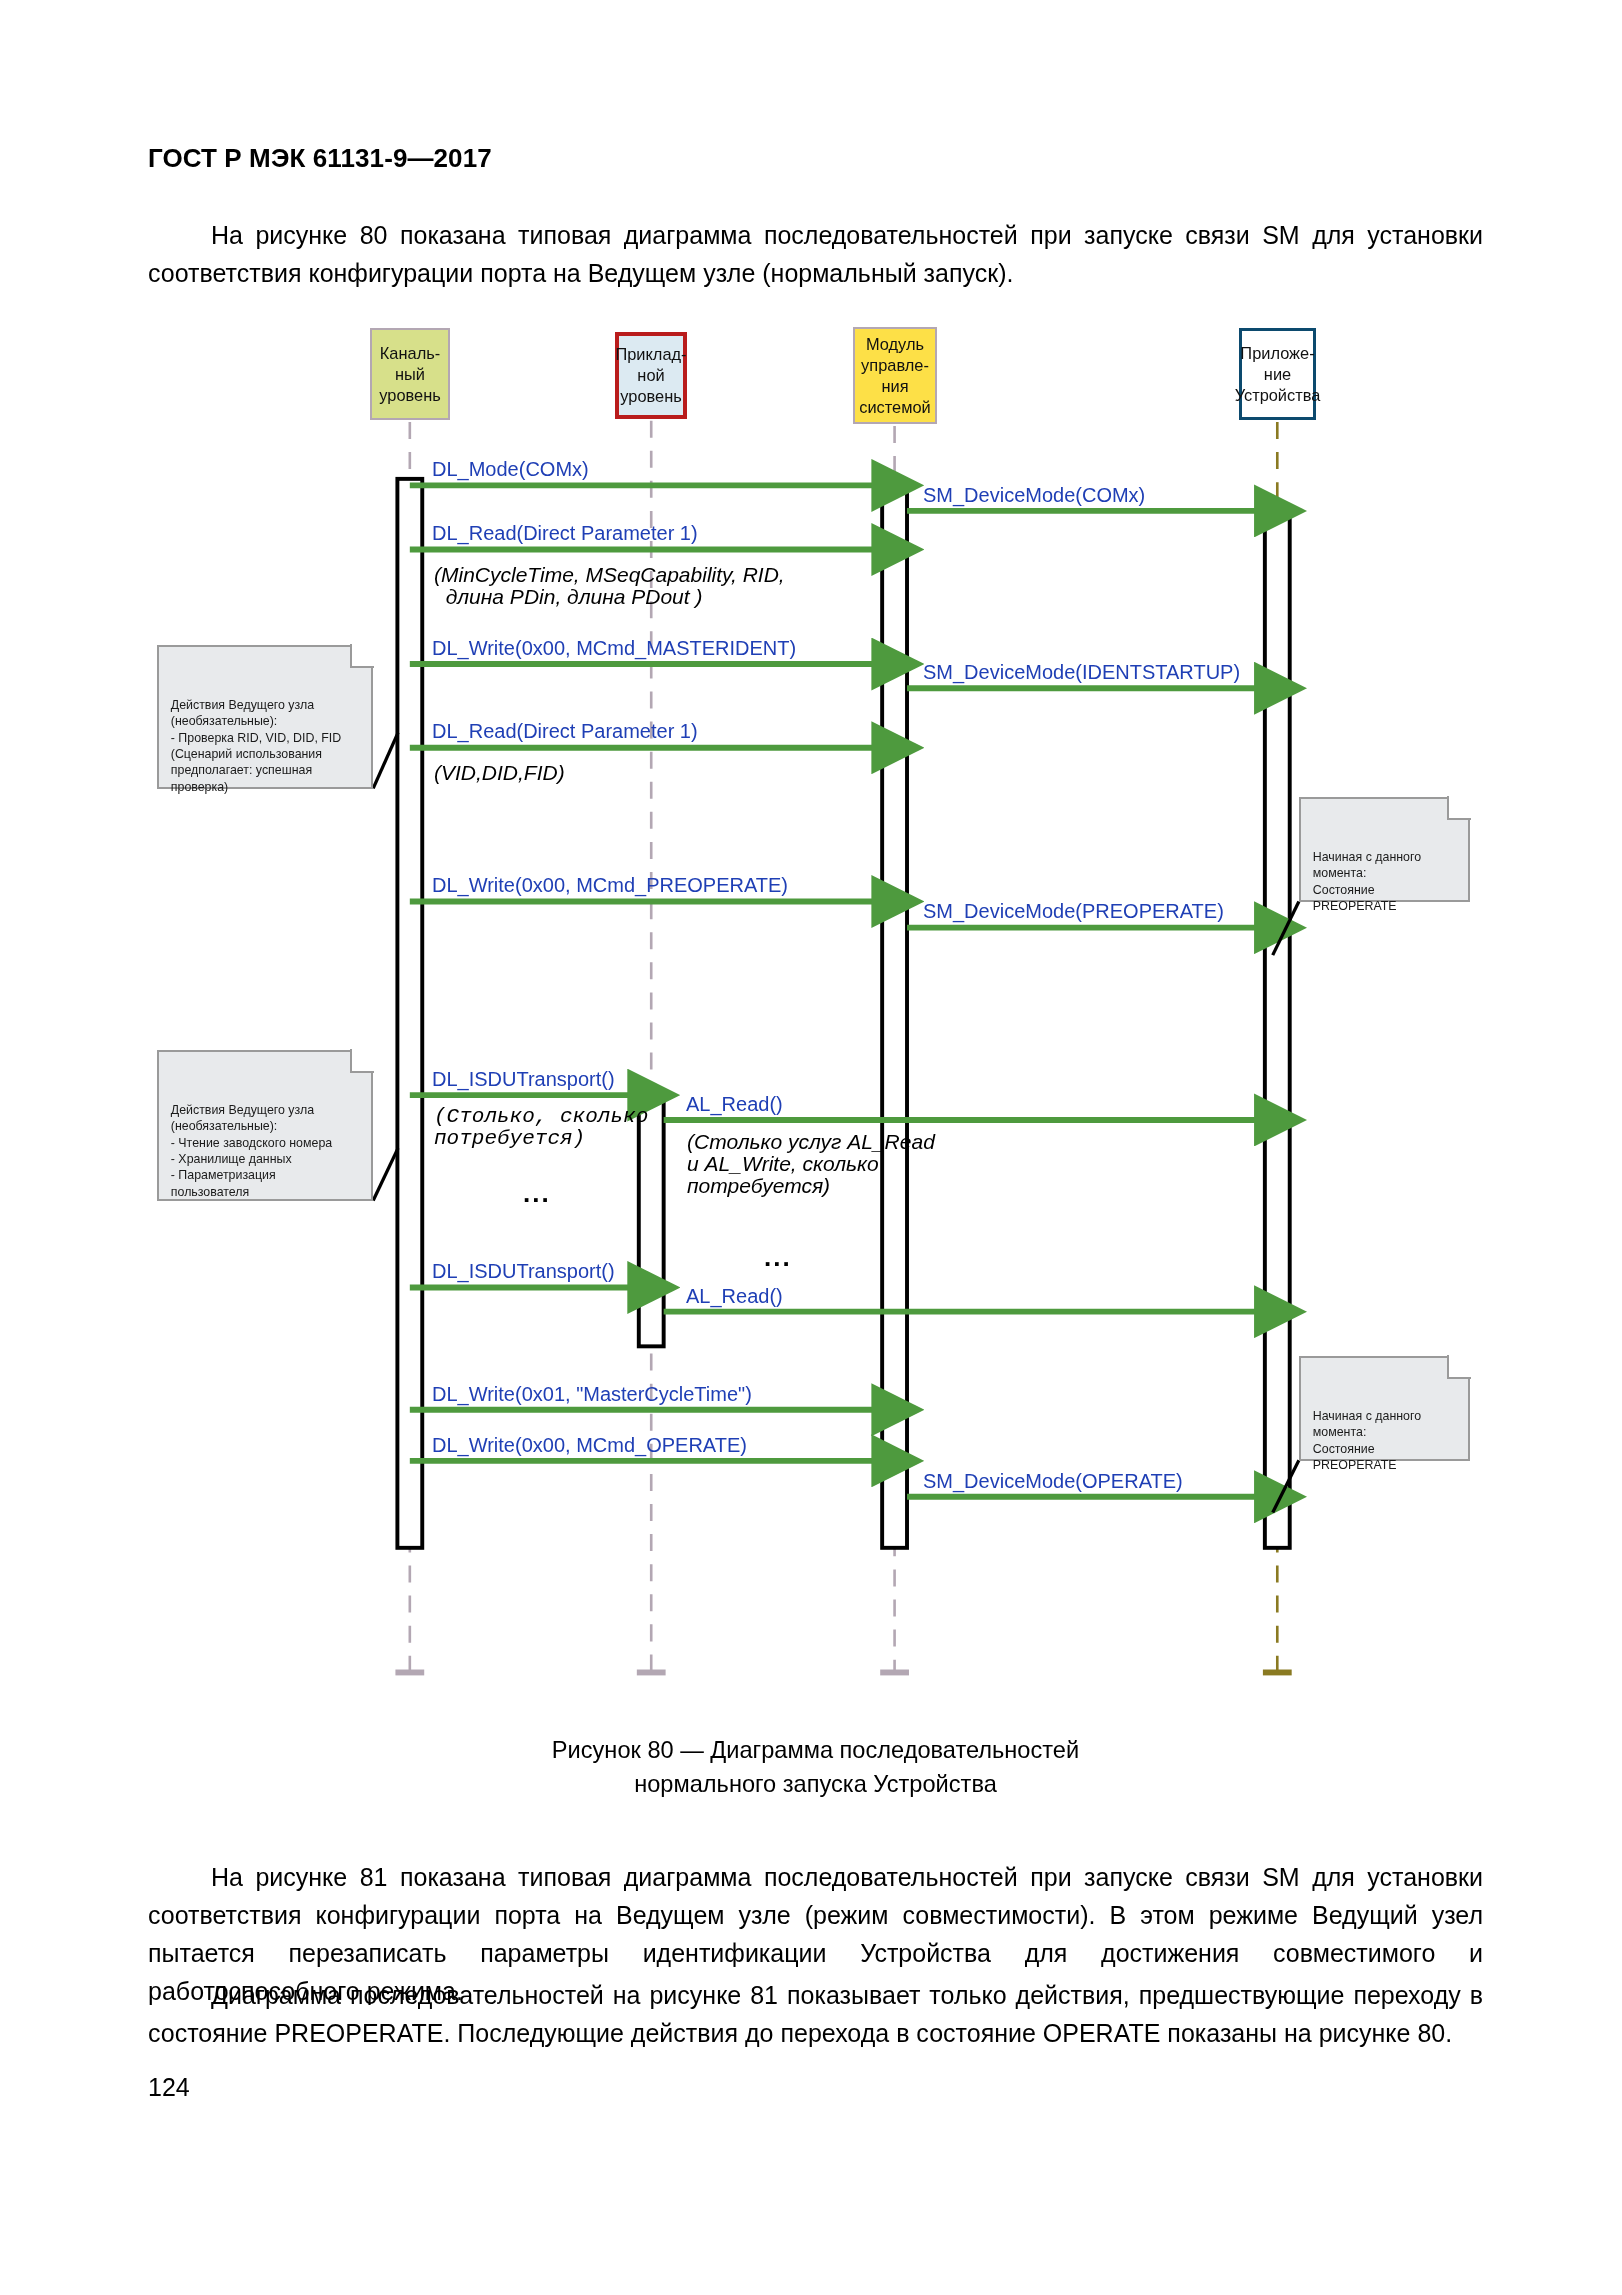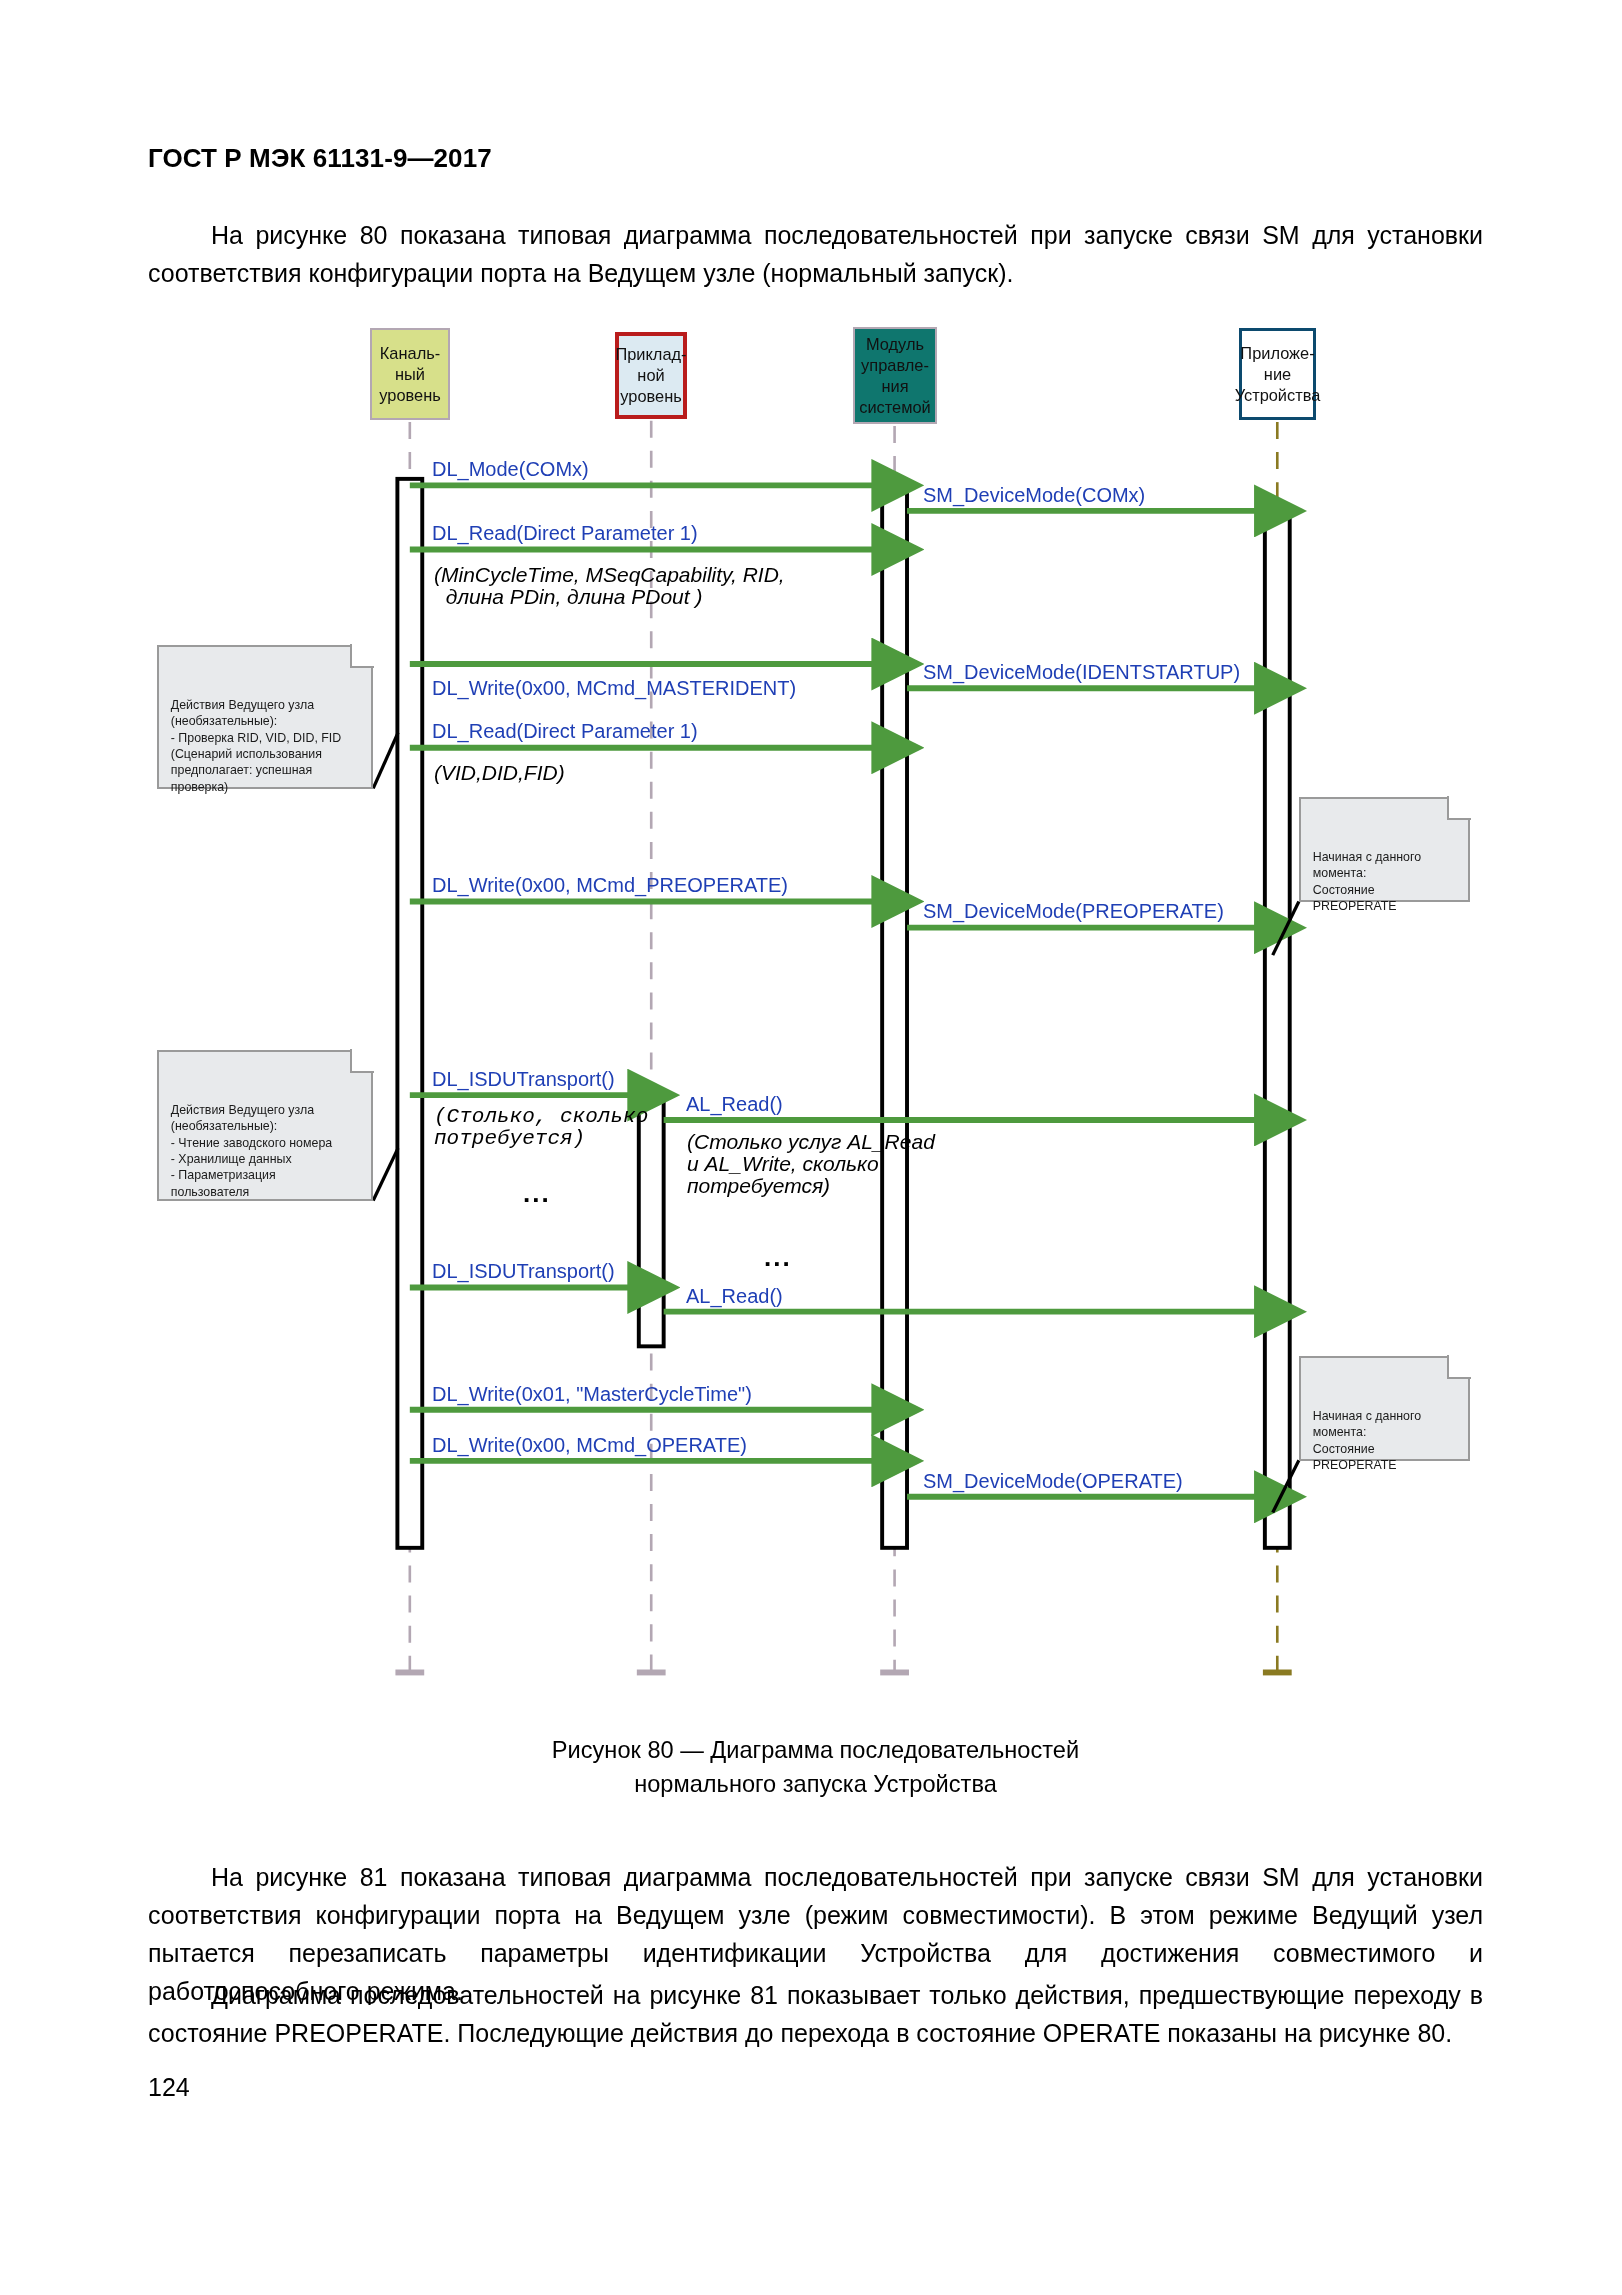--- a/index.html
+++ b/index.html
@@ -47,21 +47,21 @@
     display:flex;align-items:center;justify-content:center;
     text-align:center;
     font-size:16.4px;line-height:21px;
     color:#111;
   }
   .llbox.dl{left:370px;top:328px;width:80px;height:92px;
      background:#d7e08a;border:2px solid #b3a7b3;}
   .llbox.al{left:615px;top:332px;width:72px;height:87px;
      background:#dceaf2;border:4px solid #b91c1c;}
   .llbox.sm{left:853px;top:327px;width:84px;height:97px;
-     background:#0f766e;border:2px solid #b3a7b3;}
+     background:#fde047;border:2px solid #b3a7b3;}
   .llbox.dev{left:1239px;top:328px;width:77px;height:92px;
      background:#ffffff;border:3px solid #0c4a6e;}
 
   
   .msg{
     position:absolute;
     font-size:20px;
     color:#1f3fb5;
     white-space:nowrap;
   }
@@ -179,21 +179,21 @@
 управле-
 ния
 системой</div>
     <div class="llbox dev">Приложе-
 ние
 Устройства</div>
 
     <div class="msg" style="left:432px;top:458px;">DL_Mode(COMx)</div>
     <div class="msg" style="left:923px;top:484px;">SM_DeviceMode(COMx)</div>
     <div class="msg" style="left:432px;top:522px;">DL_Read(Direct Parameter 1)</div>
-    <div class="msg" style="left:432px;top:637px;margin-top:40px;">DL_Write(0x00, MCmd_MASTERIDENT)</div>
+    <div class="msg" style="left:432px;top:637px;">DL_Write(0x00, MCmd_MASTERIDENT)</div>
     <div class="msg" style="left:923px;top:661px;">SM_DeviceMode(IDENTSTARTUP)</div>
     <div class="msg" style="left:432px;top:720px;">DL_Read(Direct Parameter 1)</div>
     <div class="msg" style="left:432px;top:874px;">DL_Write(0x00, MCmd_PREOPERATE)</div>
     <div class="msg" style="left:923px;top:900px;">SM_DeviceMode(PREOPERATE)</div>
     <div class="msg" style="left:432px;top:1068px;">DL_ISDUTransport()</div>
     <div class="msg" style="left:686px;top:1093px;">AL_Read()</div>
     <div class="msg" style="left:432px;top:1260px;">DL_ISDUTransport()</div>
     <div class="msg" style="left:686px;top:1285px;">AL_Read()</div>
     <div class="msg" style="left:432px;top:1383px;">DL_Write(0x01, "MasterCycleTime")</div>
     <div class="msg" style="left:432px;top:1434px;">DL_Write(0x00, MCmd_OPERATE)</div>

